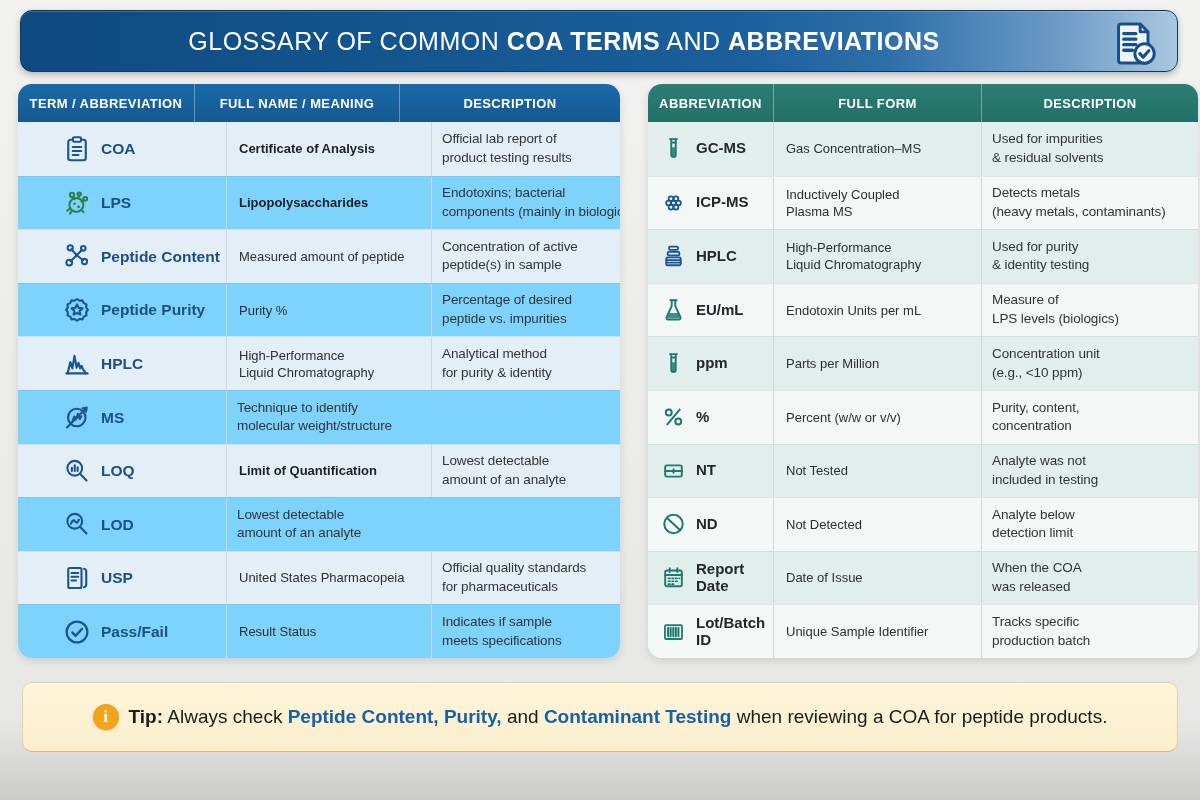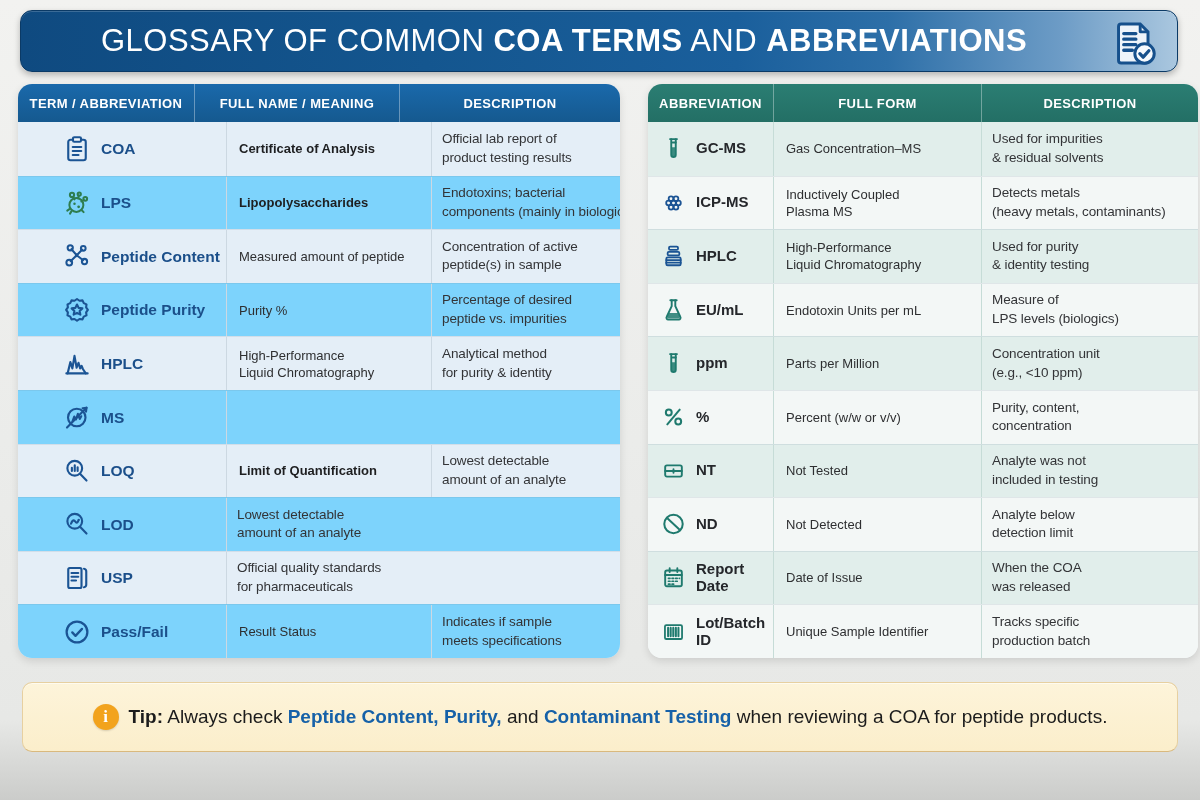--- a/index.html
+++ b/index.html
@@ -12,21 +12,21 @@
   
   .banner {
     position:absolute; left:20px; top:10px; width:1158px; height:62px;
     border-radius:12px;
     background:linear-gradient(90deg,#0f4a80 0%,#14568f 35%,#1a5f9c 62%,#2d6fa8 75%,#6d9cc6 90%,#aac7df 100%);
     border:1px solid #0b3a66;
     box-shadow:0 3px 6px rgba(0,0,0,.25), inset 0 1px 0 rgba(255,255,255,.18);
     display:flex; align-items:center; justify-content:center;
     padding-right:70px;
   }
-  .banner-title { color:#fff; font-size:31px; letter-spacing:.5px; font-weight:500; white-space:pre; }
+  .banner-title { color:#fff; font-size:25px; letter-spacing:.5px; font-weight:500; white-space:pre; }
   .banner-title .bold { font-weight:800; }
   .banner-icon { position:absolute; right:16px; top:7px; }
   
   .tables { position:absolute; left:18px; top:84px; display:flex; gap:28px; }
   .gtable { border-radius:14px; overflow:hidden; box-shadow:0 3px 9px rgba(0,0,0,.12); background:#f6f9fb; }
   .gtable.left  { width:602px; }
   .gtable.right { width:550px; }
   .thead { display:grid; height:38px; }
   .left  .thead { grid-template-columns:177px 205px 220px; background:linear-gradient(180deg,#1a69ab,#15598f); }
   .right .thead { grid-template-columns:126px 208px 216px; background:linear-gradient(180deg,#2b7e73,#236f65); }
@@ -186,20 +186,22 @@
             <span class="icon" style="color: rgb(27, 84, 148);">
               <svg viewBox="0 0 24 24" fill="none" stroke="currentColor" stroke-width="1.7" stroke-linecap="round" stroke-linejoin="round">
                 <circle cx="11.8" cy="12.4" r="7"></circle>
                 <path d="M8.4 15.4l1.4-3.8 1.4 2.4 1.5-4.6 1.5 4.2 1.2-2.2"></path>
                 <path d="M4 20.4 L19.6 4.6"></path>
                 <path d="M19.6 4.6l-3.1.4M19.6 4.6l-.4 3.1"></path>
               </svg>
             </span>
             <span class="term">MS</span>
           </div>
+          <div class="td c3 desc">Technique to identify
+molecular weight/structure</div>
         </div>
         <div class="tr odd">
           <div class="td c1">
             <span class="icon" style="color: rgb(27, 84, 148);">
               <svg viewBox="0 0 24 24" fill="none" stroke="currentColor" stroke-width="1.7" stroke-linecap="round">
                 <circle cx="10.2" cy="9.8" r="5.9"></circle>
                 <path d="M14.6 14.4 L19.6 19.6"></path>
                 <path d="M7.9 12v-2.6M10.2 12V7.4M12.5 12V9"></path>
               </svg>
             </span>
@@ -228,20 +230,21 @@
           <div class="td c1">
             <span class="icon" style="color: rgb(27, 84, 148);">
               <svg viewBox="0 0 24 24" fill="none" stroke="currentColor" stroke-width="1.7" stroke-linecap="round" stroke-linejoin="round">
                 <rect x="5" y="4" width="10.6" height="16" rx="1.2"></rect>
                 <path d="M7.6 8h5.4M7.6 11h5.4M7.6 14h3.6"></path>
                 <path d="M17.6 4.6c1.2.2 1.8 1 1.8 2.2v10.4c0 1.2-.6 2-1.8 2.2"></path>
               </svg>
             </span>
             <span class="term">USP</span>
           </div>
+          <div class="td c2 full">United States Pharmacopeia</div>
           <div class="td c3 desc">Official quality standards
 for pharmaceuticals</div>
         </div>
         <div class="tr even">
           <div class="td c1">
             <span class="icon" style="color: rgb(27, 84, 148);">
               <svg viewBox="0 0 24 24" fill="none" stroke="currentColor" stroke-width="1.8" stroke-linecap="round" stroke-linejoin="round">
                 <circle cx="12" cy="12" r="8.3"></circle>
                 <path d="M8.2 12.3l2.6 2.8 5.2-5.6"></path>
               </svg>

